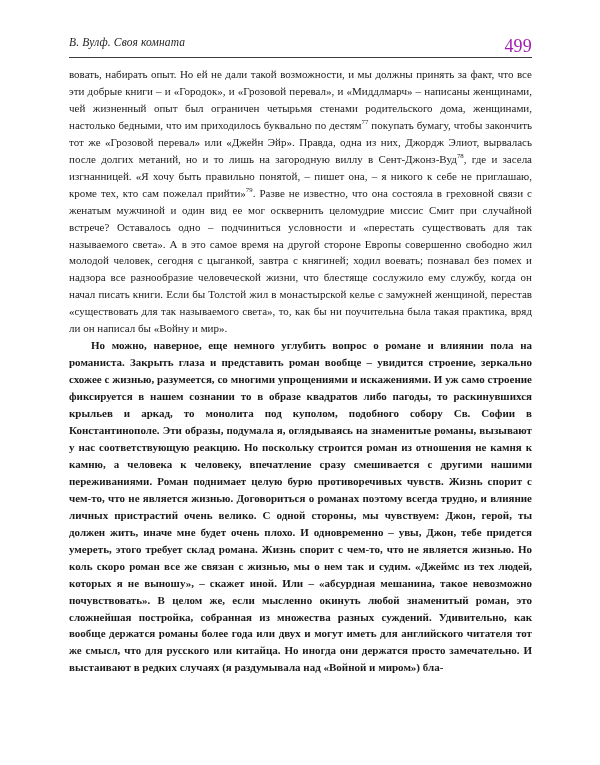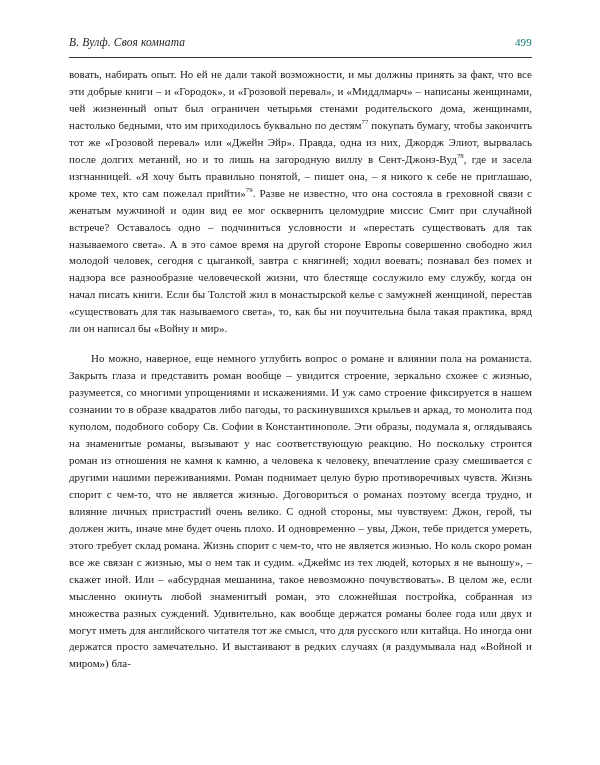--- a/index.html
+++ b/index.html
@@ -40,22 +40,22 @@
     font-style: italic;
     font-size: 11.5px;
     letter-spacing: 0.15px;
     color: #1e1e1e;
     white-space: nowrap;
   }
   .running-head-folio {
     position: absolute;
     right: 0;
     top: 0;
-    font-size: 11px;
-    color: #0f766e;
+    font-size: 18px;
+    color: #a21caf;
     letter-spacing: 0.2px;
   }
   .head-rule {
     position: absolute;
     left: 69px;
     top: 57px;
     width: 463px;
     height: 1px;
     background: #3a3a3a;
   }
@@ -73,21 +73,22 @@
     text-align: justify;
     text-justify: inter-word;
     hyphens: manual;
     -webkit-hyphens: manual;
     color: #1a1a1a;
   }
   .para.indent {
     text-indent: 22px;
   }
   .para + .para {
-    margin-top: 13px;
+    margin-top: 0;
+    font-weight: bold;
   }
   sup {
     font-size: 0.62em;
     vertical-align: super;
     line-height: 0;
   }
 </style>
 </head>
 <body>
 

